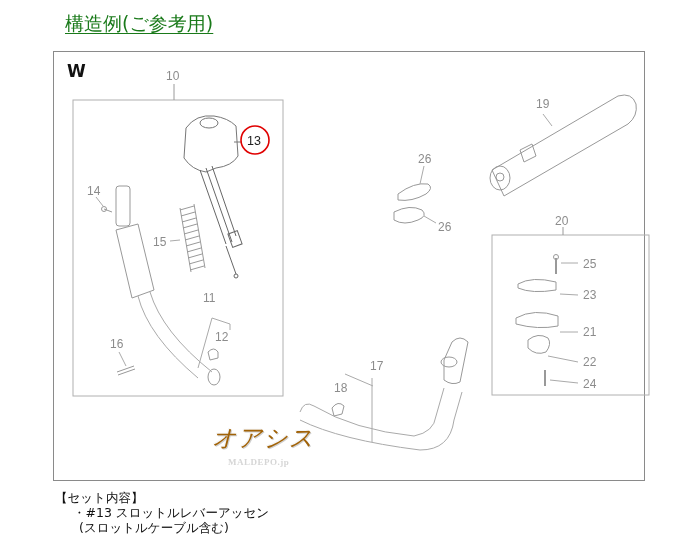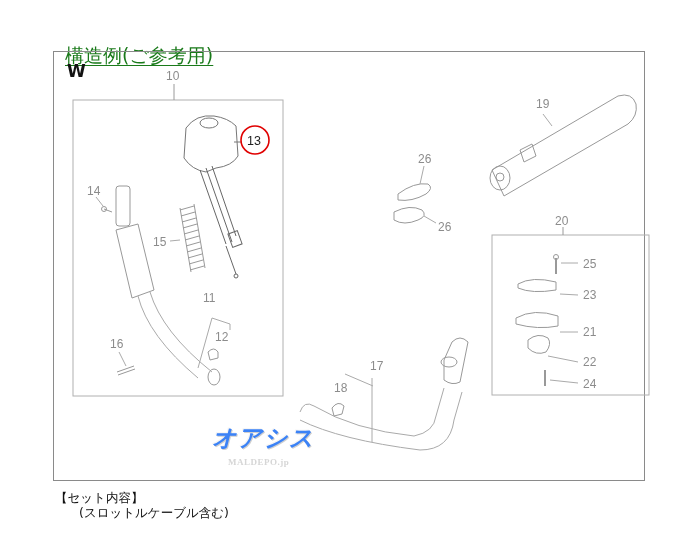--- a/index.html
+++ b/index.html
@@ -1,30 +1,30 @@
 <!DOCTYPE html>
 <html><head>
 <meta charset="utf-8">
 <style>
   html, body { margin: 0; padding: 0; background: #ffffff; }
   body { width: 700px; height: 560px; position: relative; overflow: hidden;
          font-family: "DejaVu Sans", sans-serif; }
   .title { position: absolute; left: 65px; top: 11px; font-size: 19px; color: #1a7a1a;
-           text-decoration: underline; text-underline-offset: 3px; letter-spacing: 0px; margin-top: 32px; }
+           text-decoration: underline; text-underline-offset: 3px; letter-spacing: 0px; }
   .outer { position: absolute; left: 53px; top: 51px; width: 592px; height: 430px;
            border: 1.5px solid #8a8a8a; box-sizing: border-box; }
   .diagram { position: absolute; left: 0; top: 0; width: 700px; height: 560px; }
   .w-label { position: absolute; left: 67px; top: 61px; font-size: 17px; font-weight: bold; color: #111; }
   .callout { font-family: "Liberation Sans", sans-serif; font-size: 12px; fill: #8c8c8c; }
   .set { position: absolute; left: 55px; top: 490px; font-size: 12.5px; line-height: 15px; color: #111; }
   .set .indent1 { padding-left: 18px; }
   .set .indent2 { padding-left: 24px; }
   .set .note { color: #e00000; }
   .wm { position: absolute; left: 212px; top: 422px; font-family: "DejaVu Sans", sans-serif;
-        font-style: italic; font-weight: bold; font-size: 24px; color: #3b82f6;
+        font-style: italic; font-weight: normal; font-size: 24px; color: #a16207;
         text-shadow: 1px 1px 0 #cfcfcf, -1px -1px 0 #f4f4f4; letter-spacing: 1px; }
   .wm2 { position: absolute; left: 228px; top: 457px; font-size: 9px; font-weight: bold;
          color: #d6d6d6; letter-spacing: 0.5px; font-family: Liberation Serif, serif; }
 </style>
 </head>
 <body>
 
 <div class="title">構造例(ご参考用)</div>
 
 <div class="outer"></div>
@@ -122,14 +122,15 @@
 
   <circle cx="255" cy="140" r="14" fill="#ffffff" stroke="#e00000" stroke-width="1.6"></circle>
   <text x="247" y="145" font-family="Liberation Sans, sans-serif" font-size="12.5" fill="#222">13</text>
 </svg>
 
 <div class="wm">オアシス</div>
 <div class="wm2">MALDEPO.jp</div>
 
 <div class="set">
   <div>【セット内容】</div>
+  <div class="indent1">・#13 スロットルレバーアッセン</div>
   <div class="indent2">(スロットルケーブル含む)</div>
 </div>
 
 </body></html>

